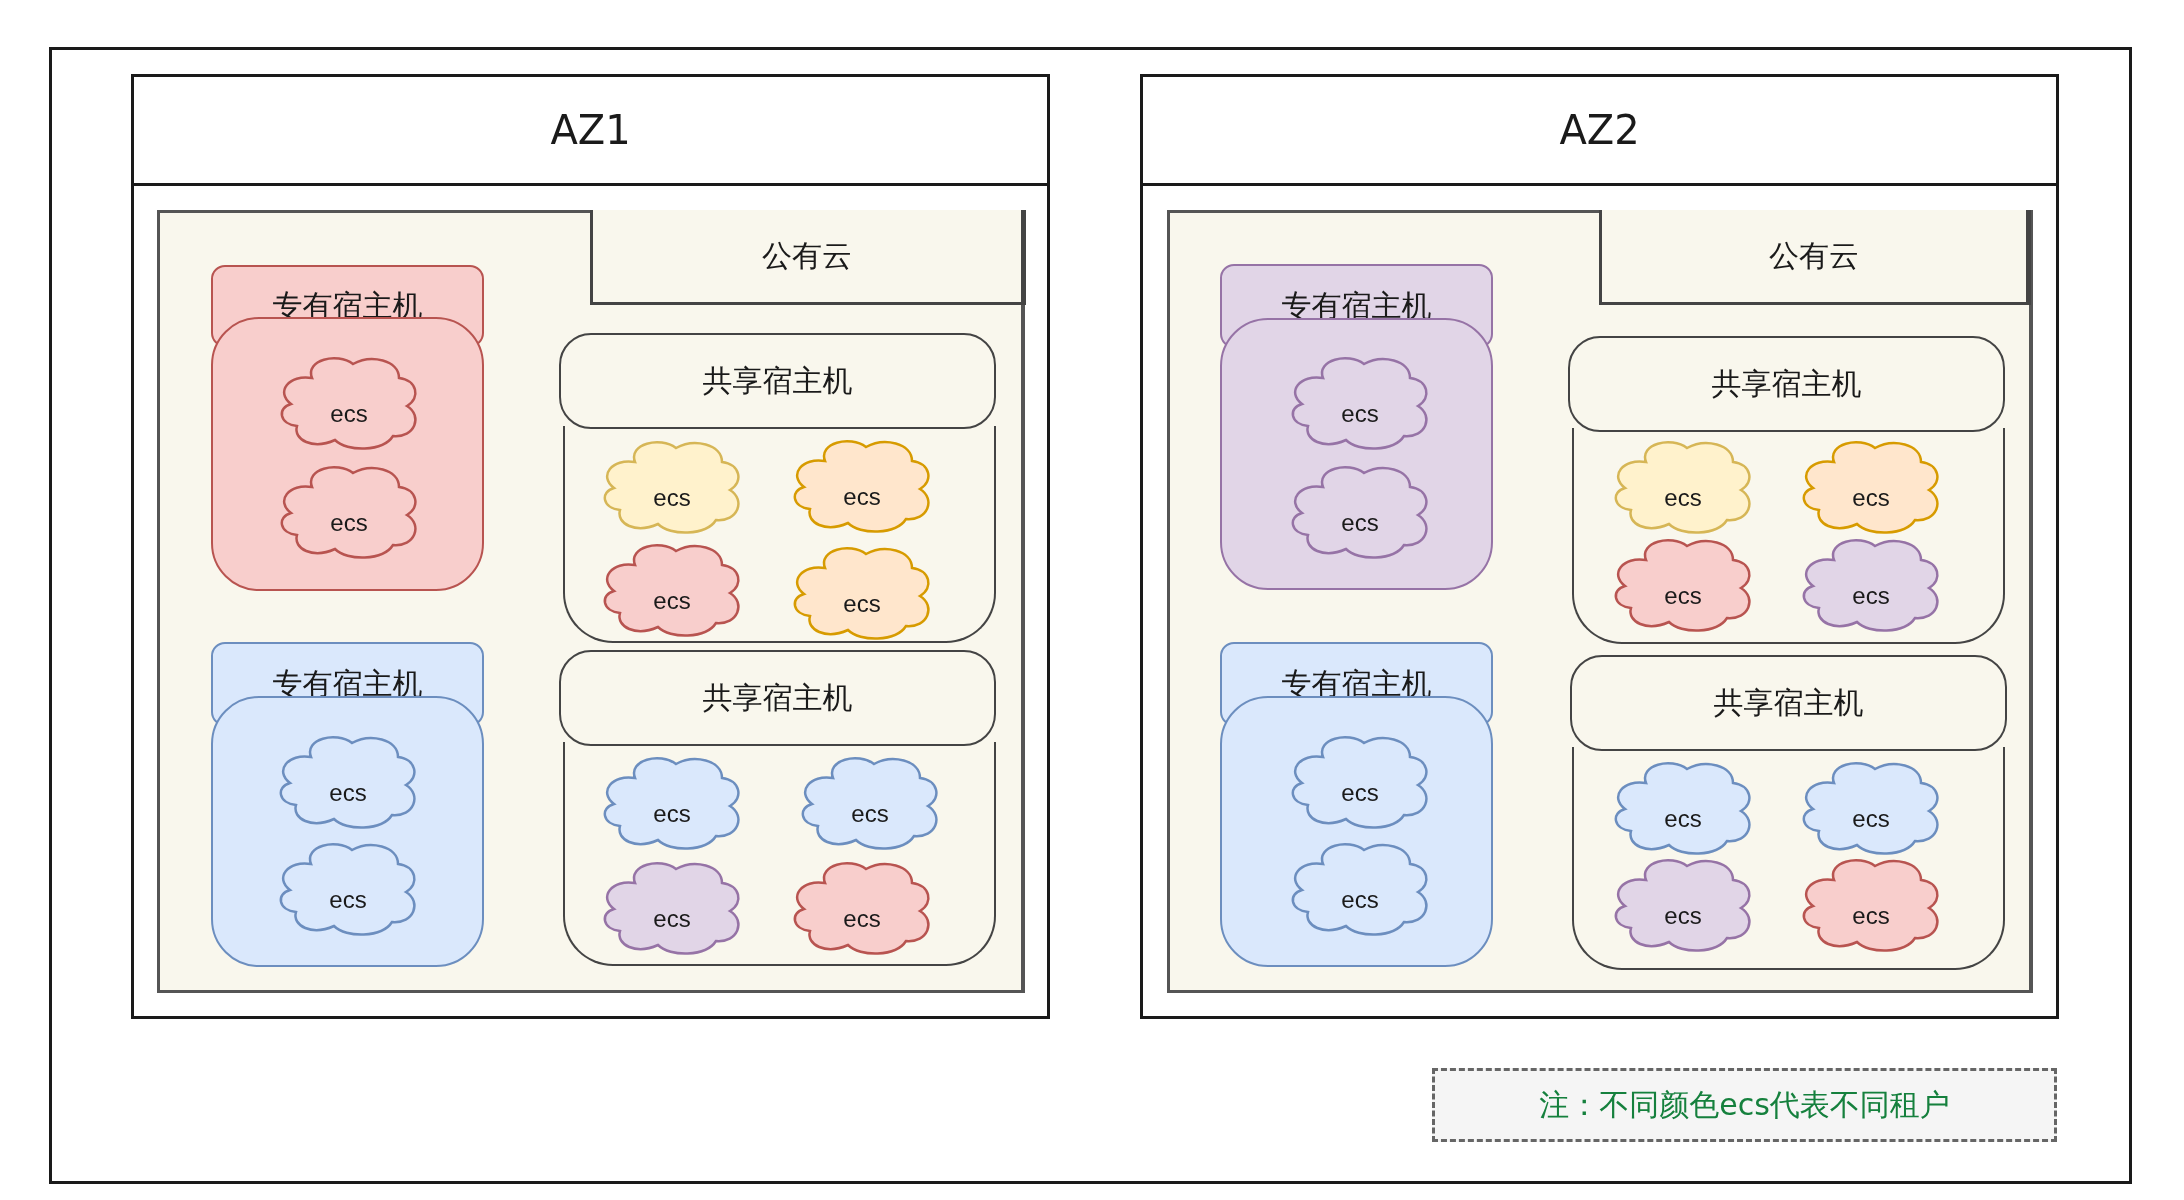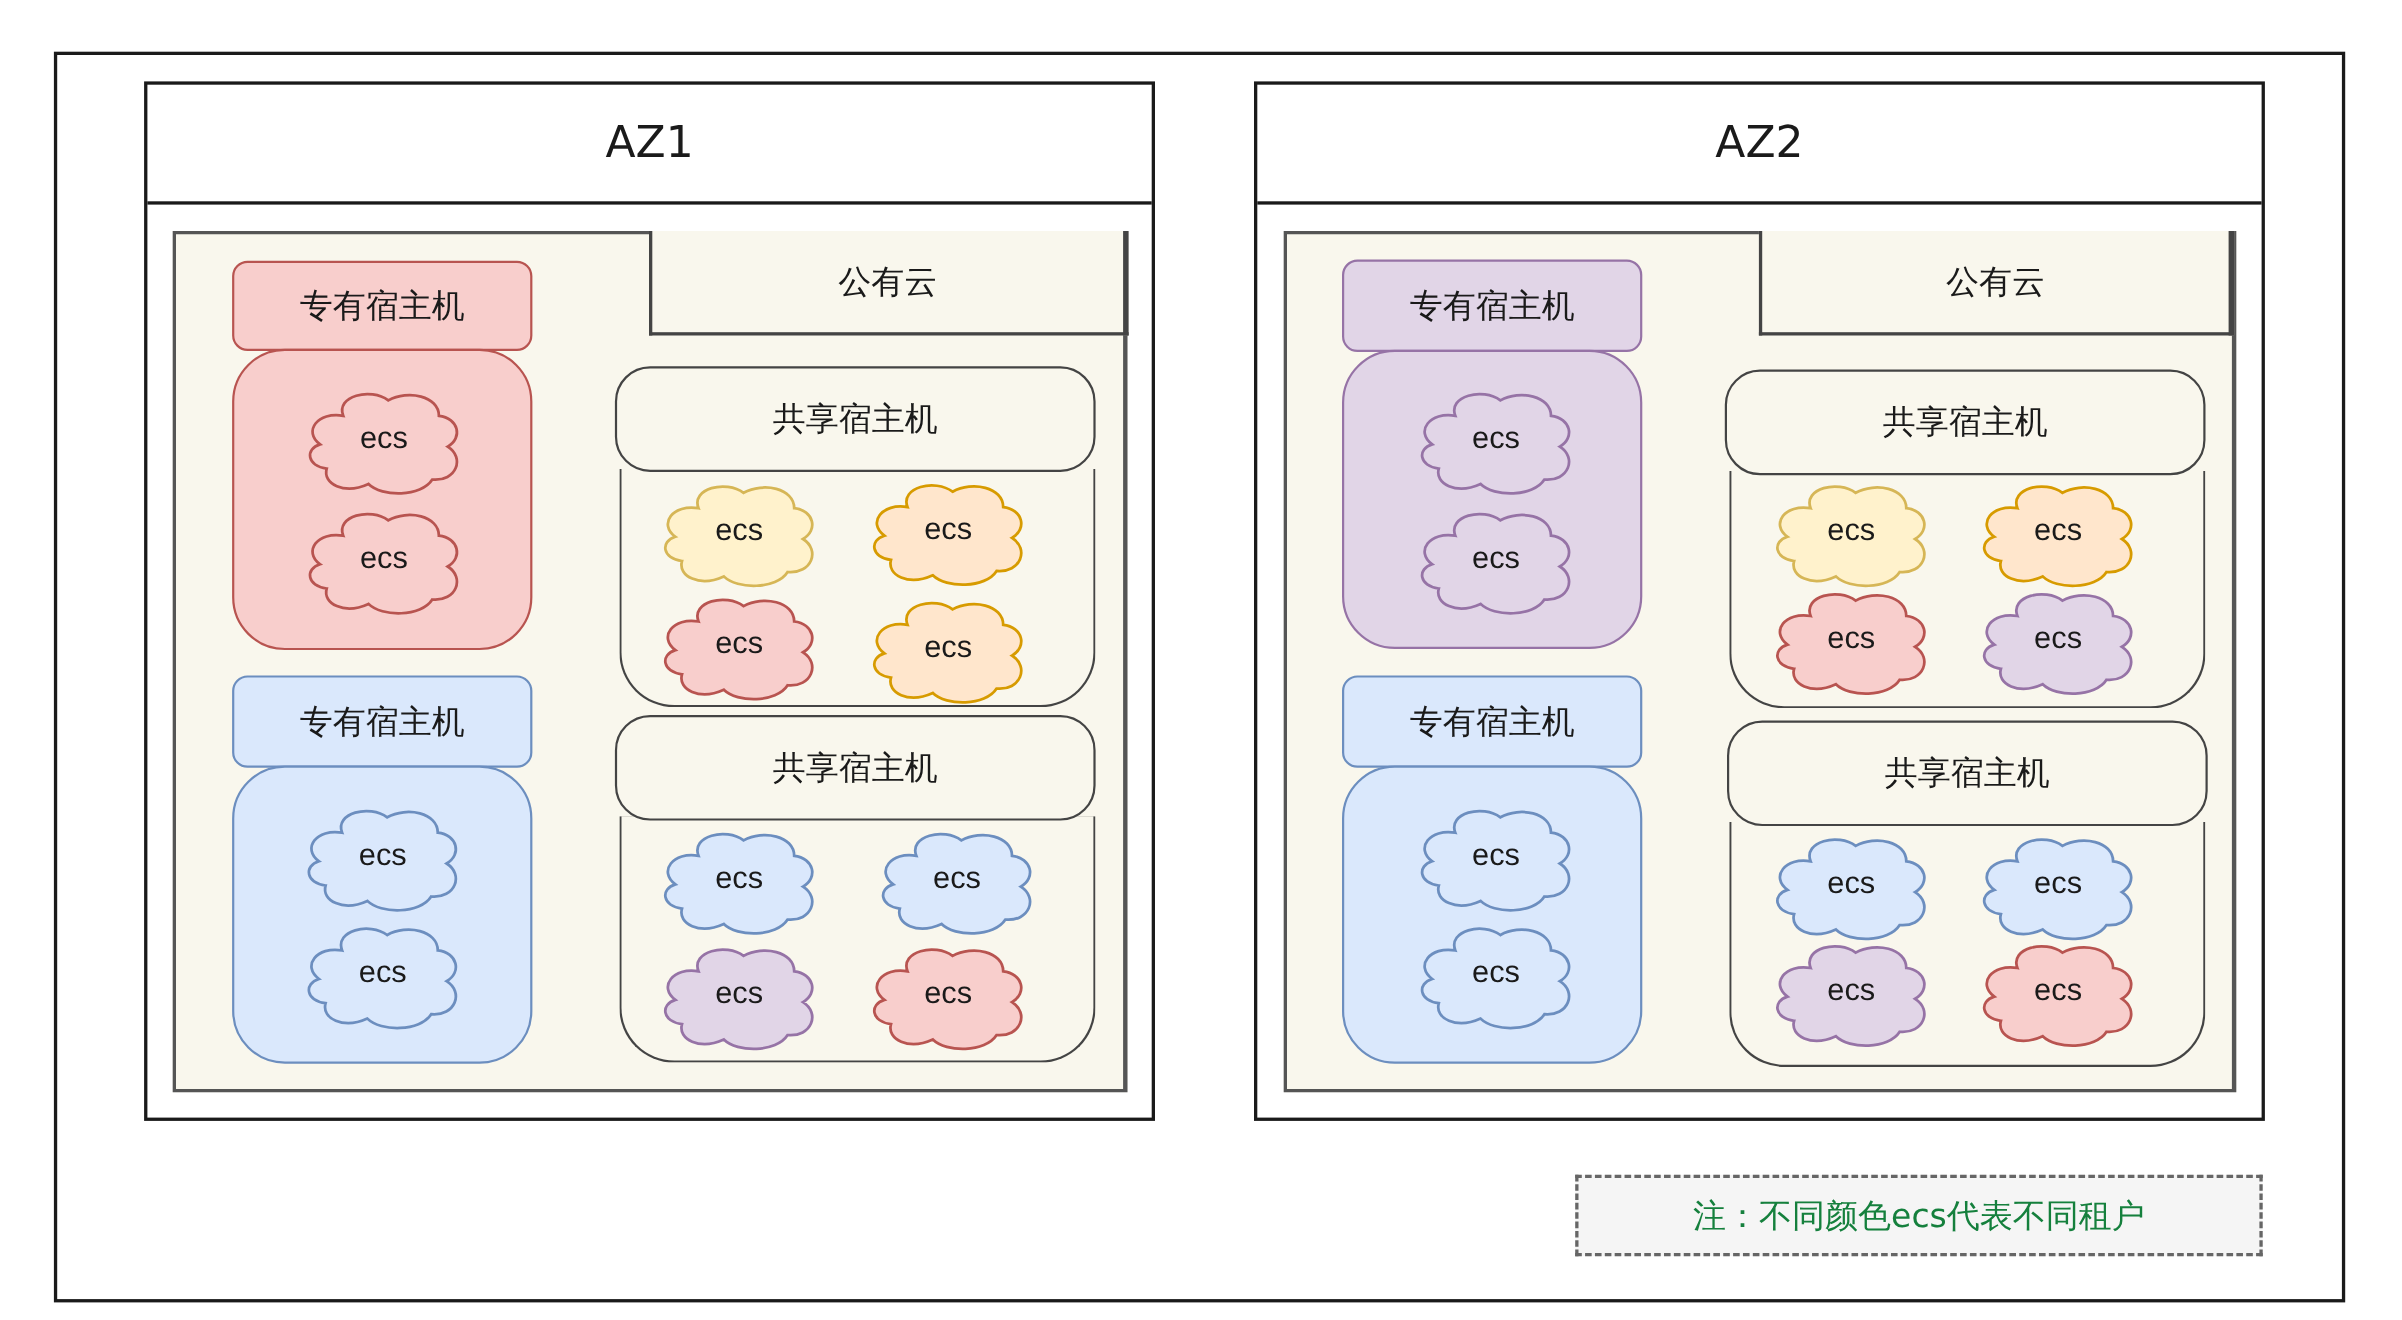--- a/index.html
+++ b/index.html
@@ -7,28 +7,28 @@
          font-family:"DejaVu Sans","Liberation Sans",sans-serif; color:#1a1a1a; }
   .abs { position:absolute; box-sizing:border-box; }
   .outer { left:49px; top:47px; width:2083px; height:1137px; border:3px solid #1a1a1a; background:#fff; }
   .az { top:74px; width:919px; height:945px; border:3px solid #1a1a1a; background:#fff; }
   .az-header { left:0; top:0; width:100%; height:109px; border-bottom:3px solid #1a1a1a;
                display:flex; align-items:center; justify-content:center; font-size:40px; }
   .inner { border:3px solid #555; border-right-width:4px; background:#f9f7ed; }
   .tab { border:3px solid #444; border-top:none; border-right-width:5px; background:#f9f7ed;
          display:flex; align-items:center; justify-content:center; font-size:30px; }
   .lbl { display:flex; align-items:center; justify-content:center; font-size:30px; }
-  .ded-head { border:2.5px solid; border-radius:14px; }
+  .ded-head { border:2.5px solid; border-radius:14px;margin-top:28px; }
   .ded-body { border:2.5px solid; border-radius:48px; }
   .sh-head { border:2.5px solid #444; border-radius:32px; background:#f9f7ed; }
   .sh-body { border:2.5px solid #444; border-top:none; border-radius:0 0 50px 50px; background:#f9f7ed; }
   .cloud { width:148px; height:96px; margin-left:-74px; margin-top:-48px; }
   .cloud svg { position:absolute; left:0; top:0; width:148px; height:96px; overflow:visible; }
-  .cloud .ctext { position:absolute; left:0; top:0; width:148px; height:96px; display:flex;
-                  align-items:center; justify-content:center; font-size:28px; padding-bottom:4px;
+  .cloud .ctext { position:absolute; left:0; top:16px; width:148px; height:96px; display:flex;
+                  align-items:center; justify-content:center; font-size:24px; padding-bottom:4px;
                   box-sizing:border-box; font-family:"Liberation Sans",sans-serif; }
   .note { left:1432px; top:1068px; width:625px; height:74px; border:3px dashed #666; background:#f5f5f5;
           display:flex; align-items:center; justify-content:center; font-size:30px; color:#15803d; }
 </style>
 </head>
 <body>
 
 <div class="abs outer"></div>
 
 <div class="abs az" style="left:131px;">

